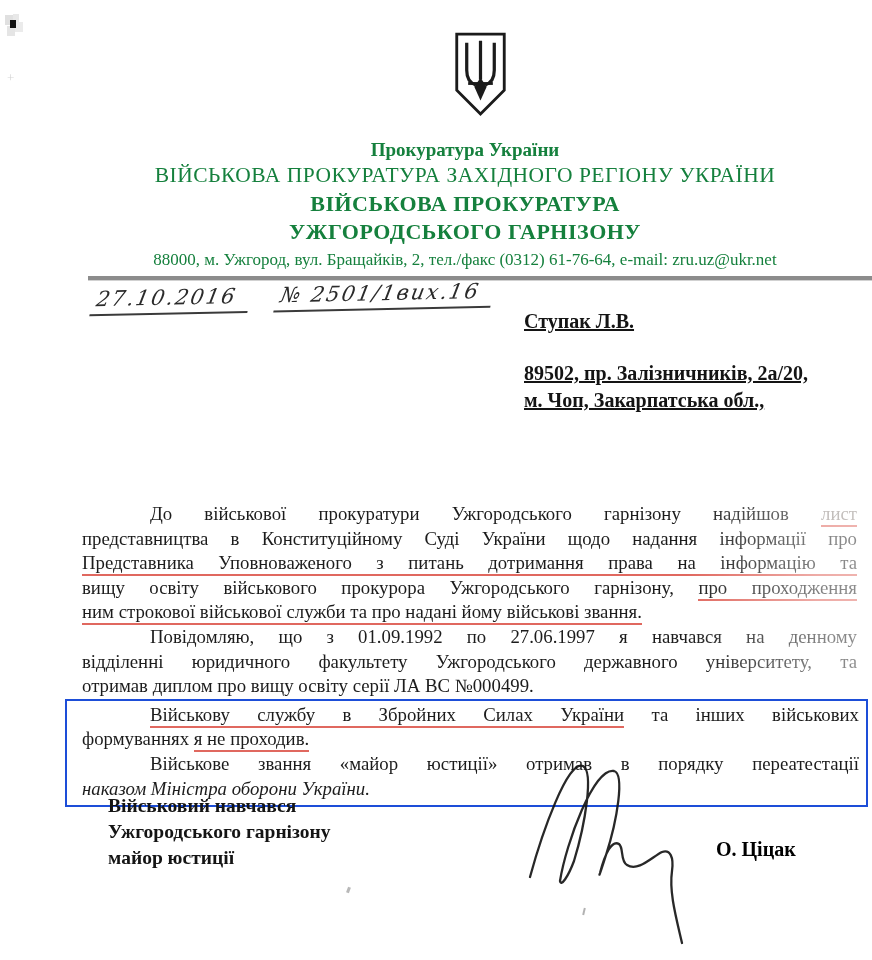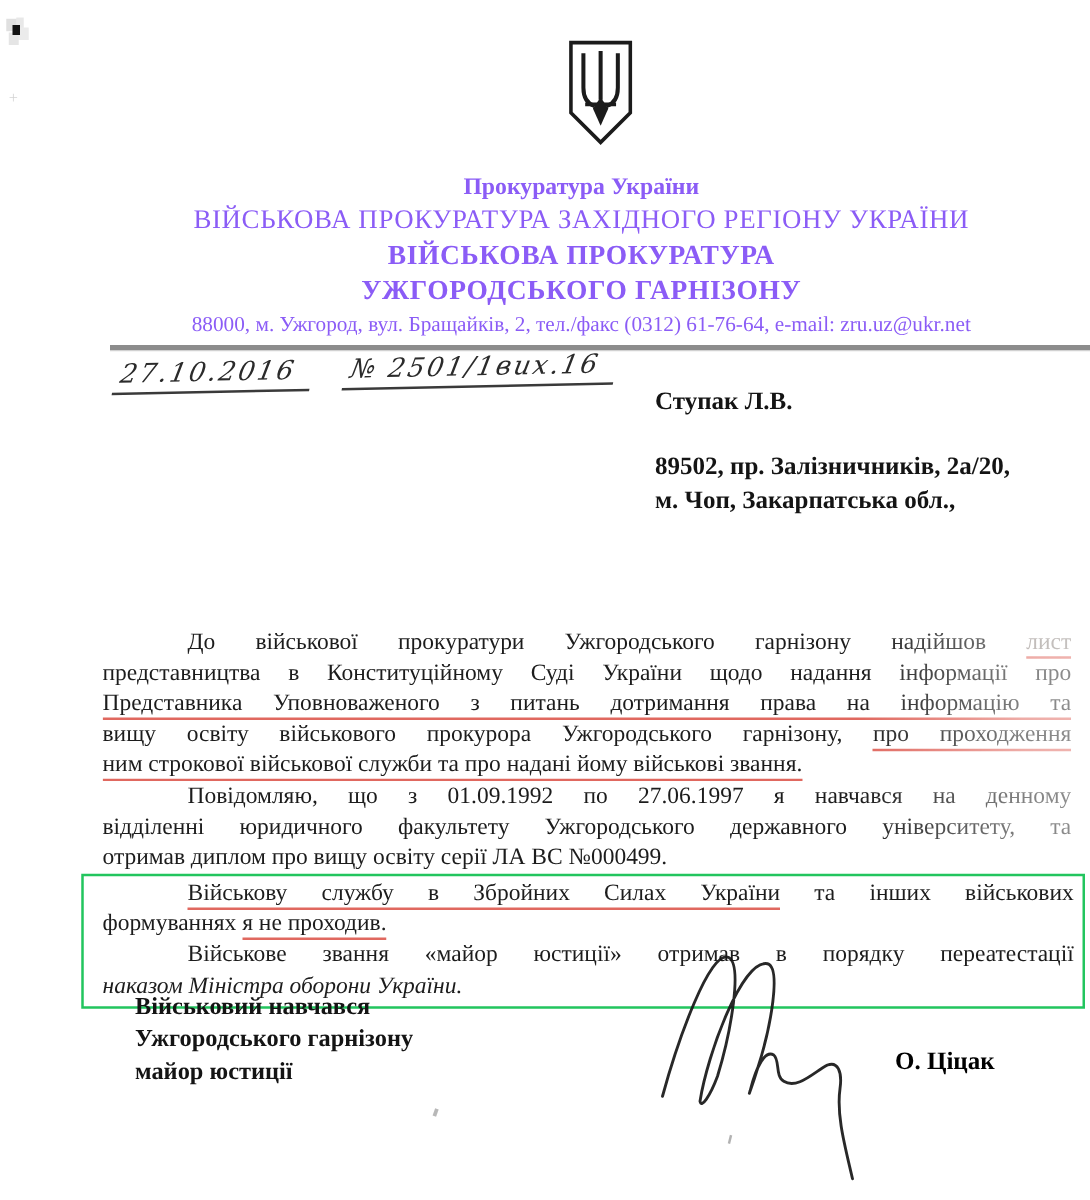--- a/index.html
+++ b/index.html
@@ -8,49 +8,49 @@
     font-family:"Liberation Serif", serif;color:#1f1f1f;
   }
   
   .speck-a{position:absolute;left:10px;top:20px;width:6px;height:8px;background:#111;
     box-shadow:-4px -4px 0 1px rgba(0,0,0,.12),6px 3px 0 1px rgba(0,0,0,.08),-2px 7px 0 1px rgba(0,0,0,.10),3px -6px 0 0 rgba(0,0,0,.09);}
   .speck-b{position:absolute;left:7px;top:70px;font-size:13px;color:rgba(0,0,0,.18);}
   .speck-c{position:absolute;left:347px;top:887px;width:3px;height:6px;background:rgba(0,0,0,.28);transform:rotate(20deg);}
   .speck-d{position:absolute;left:583px;top:908px;width:2px;height:7px;background:rgba(0,0,0,.30);transform:rotate(14deg);}
   
   .emblem{position:absolute;left:452px;top:30px;}
-  .lh{position:absolute;left:70px;top:138px;width:790px;text-align:center;color:#8b5cf6;}
+  .lh{position:absolute;left:70px;top:138px;width:790px;text-align:center;color:#15803d;}
   .lh .l1{font-size:19px;font-weight:bold;line-height:23px;}
   .lh .l2{font-size:21.5px;font-weight:400;line-height:29px;letter-spacing:.5px;}
   .lh .l3{font-size:22px;font-weight:bold;line-height:27px;letter-spacing:.5px;}
   .lh .l4{font-size:22px;font-weight:bold;line-height:29px;letter-spacing:.5px;}
   .lh .l5{font-size:17px;font-weight:normal;line-height:24px;margin-top:2px;}
   .rule{position:absolute;left:88px;top:276px;width:784px;height:4px;background:#8c8c8c;
     box-shadow:0 1px 0 rgba(0,0,0,.18);}
   
   .refline{position:absolute;left:92px;top:283px;transform:rotate(-1.2deg);white-space:nowrap;}
   .hw{display:inline-block;font-family:"DejaVu Serif",serif;font-style:italic;font-size:21px;
     letter-spacing:2px;color:#2b2b2b;transform:skewX(-12deg);
     border-bottom:2px solid #3a3a3a;padding:0 14px 3px 4px;}
   .hw + .hw{margin-left:26px;}
   
   .recipient{position:absolute;left:524px;top:308px;font-weight:bold;font-size:20px;
-    line-height:27px;color:#141414;}
+    line-height:27px;color:#141414;text-decoration:underline;}
   .recipient .rname{margin-bottom:25px;}
   
   .body{position:absolute;left:82px;top:474px;width:775px;font-size:18.8px;color:#1c1c1c;margin-top:28px;}
   .ln{line-height:24.6px;text-align:justify;}
   .ln.j{text-align-last:justify;}
   .ln.ind{padding-left:68px;}
   .fade{-webkit-mask-image:linear-gradient(90deg,#000 78%,rgba(0,0,0,.55) 95%,rgba(0,0,0,.5) 100%);
         mask-image:linear-gradient(90deg,#000 78%,rgba(0,0,0,.55) 95%,rgba(0,0,0,.5) 100%);}
   .ru{border-bottom:2px solid #e0685f;padding-bottom:1px;}
   .ghost{color:#8d8580;}
   .it{font-style:italic;}
-  .redbox{margin-left:-17px;margin-top:0;border:2px solid #22c55e;
+  .redbox{margin-left:-17px;margin-top:0;border:2px solid #1d4ed8;
     padding:2px 7px 4px 15px;width:777px;}
   
   .signer{position:absolute;left:108px;top:793px;font-weight:bold;font-size:19.5px;
     line-height:26px;color:#141414;}
   .signame{position:absolute;left:716px;top:838px;font-weight:bold;font-size:20px;color:#000000;}
   .sig{position:absolute;left:512px;top:745px;}
 </style>
 </head>
 <body>
 

